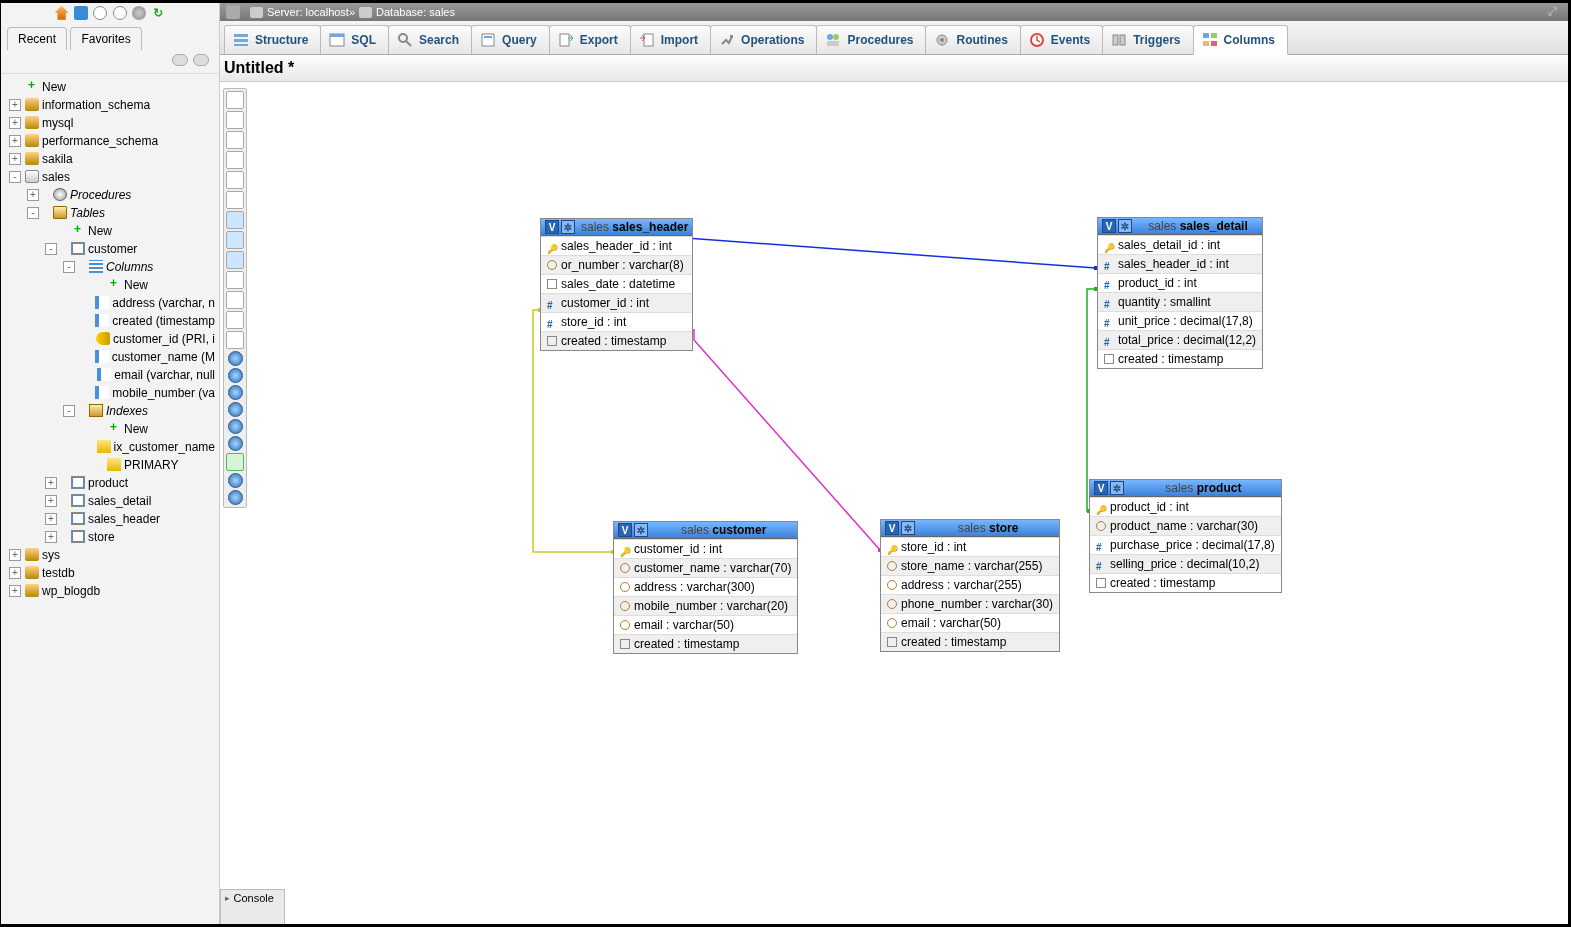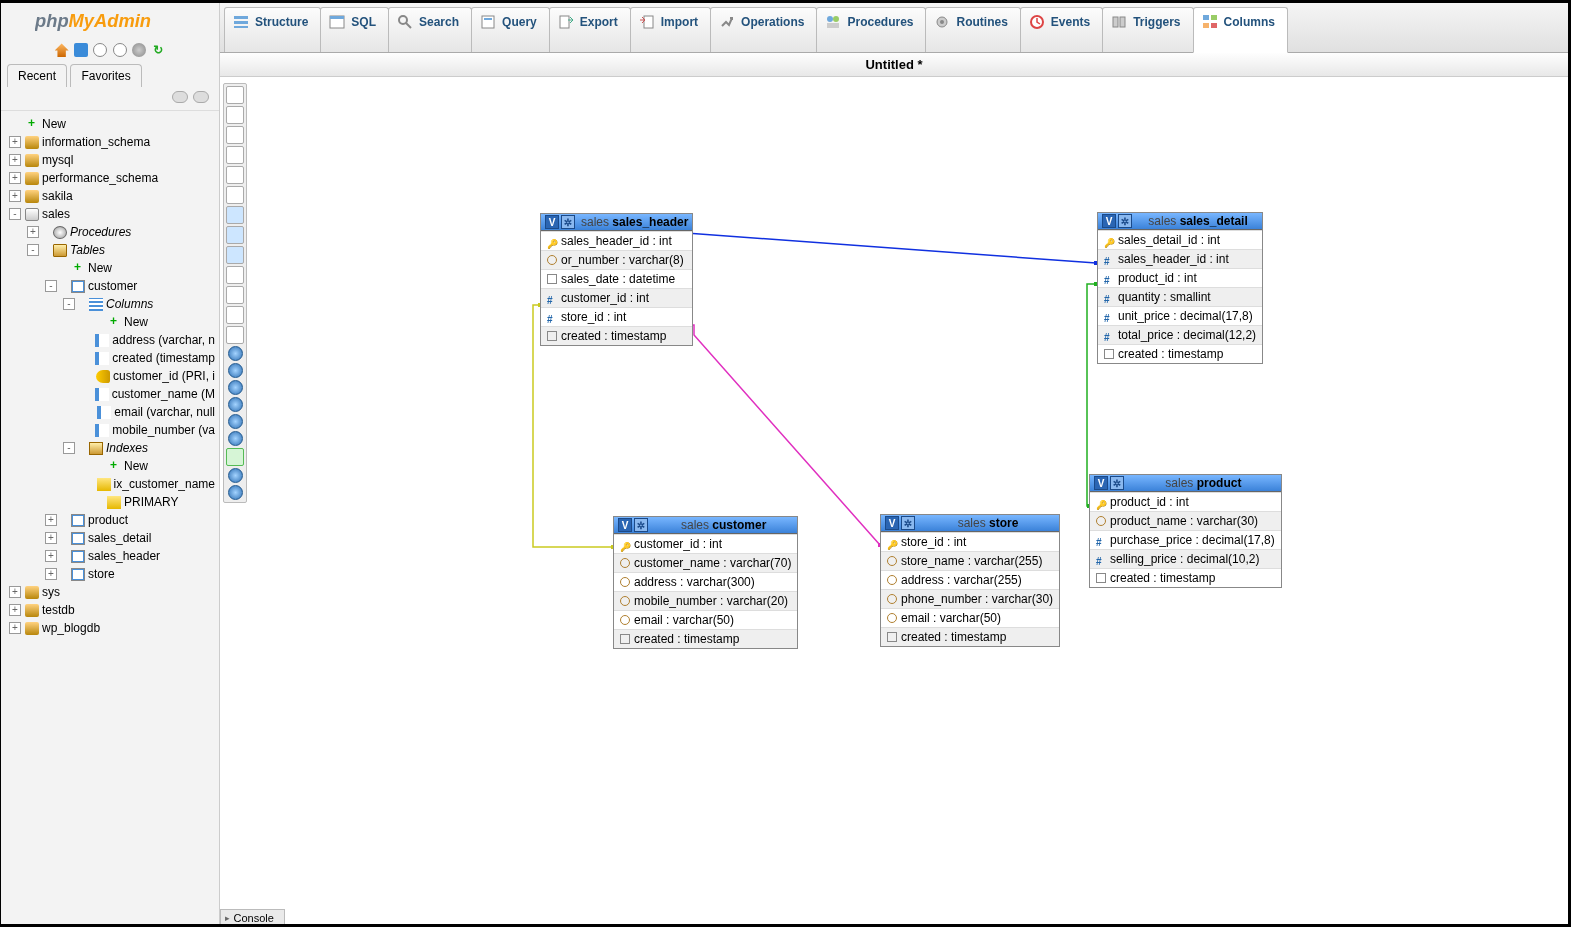--- a/index.html
+++ b/index.html
@@ -139,43 +139,43 @@
   .top-breadcrumb .srv-icon,.top-breadcrumb .db-icon { display:inline-block;width:13px;height:11px;margin:0 4px 0 4px;vertical-align:middle;background:#ccc;border-radius:2px;}
   .top-breadcrumb .close { margin-left:auto; width:14px;height:14px; cursor:pointer; color:#ccc;}
   .tabs {
     background: linear-gradient(#f5f5f5,#e0e0e0);
     border-bottom: 1px solid #aaa;
     padding: 4px 4px 0;
     display: flex;
     gap: 0;
   }
   .tab {
-    padding: 6px 12px 22px 8px;
+    padding: 6px 12px 6px 8px;
     border: 1px solid #bbb;
     border-bottom: none;
     background: linear-gradient(#fcfcfc,#e6e6e6);
     border-top-left-radius: 3px;
     border-top-right-radius: 3px;
     display: flex;
     align-items: center;
     gap: 6px;
     font-size: 12px;
     cursor: pointer;
     color: #23527c;
     font-weight: bold;
     margin-right: -1px;
   }
   .tab.active { background: #fff; position:relative; z-index:2; border-bottom: 1px solid #fff; margin-bottom: -1px;}
   .tab .ti { width: 16px; height: 16px; display: inline-block; }
   .designer-hdr {
     background: linear-gradient(#fefefe,#e8e8e8);
     border-bottom: 1px solid #ccc;
-    text-align: center;
+    text-align: left;
     padding: 4px;
-    font-size: 13px;
+    font-size: 16px;
   }
   .canvas-wrap {
     flex: 1;
     background: #fff;
     position: relative;
     overflow: hidden;
   }
   
   .dtoolbar {
     position: absolute;
@@ -256,43 +256,36 @@
   .ico-str { border: 1px solid #b08030; border-radius: 50%; }
   .ico-date { border: 1px solid #888; }
   .ico-num { color:#2266aa; }
   .ico-num::before { content:"#"; font-size:10px; font-weight:bold;}
   .footer-console {
     position: absolute;
     bottom: 0; left: 0;
     background: #eaeaea;
     border: 1px solid #bbb;
     border-bottom: none;
-    padding: 2px 10px 0 4px;
+    padding: 2px 10px 20px 4px;
     font-size: 11px;
     display: flex;
     align-items: center;
     gap: 4px;
     cursor: pointer;
   }
   .footer-console::before { content:"▸"; font-size: 9px; color:#666;}
   .ti svg { width:16px;height:16px;}
 </style>
 </head>
 <body>
 
 <div class="app">
 
   <div class="sidebar">
-    <div class="logo">
-      <svg viewBox="0 0 180 32">
-        <text x="0" y="22" font-family="sans-serif" font-weight="bold" font-style="italic" font-size="22">
-          <tspan fill="#6c7a89">php</tspan><tspan fill="#f89c0e">MyAdmin</tspan>
-        </text>
-      </svg>
-    </div>
     <div class="toolbar-icons">
       <span style="background:linear-gradient(#fb6,#c60);clip-path:polygon(50% 0,100% 50%,80% 50%,80% 100%,20% 100%,20% 50%,0 50%)"></span>
       <span style="background:#3a8bd9;border-radius:2px"></span>
       <span style="background:#fff;border:1px solid #888;border-radius:50%"></span>
       <span style="background:#fff;border:1px solid #888;border-radius:50%"></span>
       <span style="background:radial-gradient(#ccc,#888);border-radius:50%"></span>
       <span style="color:#2a2;font-weight:bold">↻</span>
     </div>
     <div class="rf-tabs">
       <span class="rf-tab">Recent</span>
@@ -494,20 +487,29 @@
         <div class="tree-row">
           <span class="pad" style="width: 4px;"></span>
           <span class="exp">+</span>
           <span class="ticon i-db"></span>
           <span class="lbl">wp_blogdb</span>
         </div>
       </div>
   </div>
 
   <div class="main">
+    <div class="top-breadcrumb">
+      <span class="bc-btn"></span>
+      <span class="srv-icon"></span>
+      <a>Server: localhost</a>
+      <span> » </span>
+      <span class="db-icon"></span>
+      <a>Database: sales</a>
+      <span class="close">⤢</span>
+    </div>
 
     <div class="tabs" id="tabs">
         <div class="tab">
           <span class="ti"><svg viewBox="0 0 16 16">
               <rect x="1" y="2" width="14" height="3" fill="#6fa8dc"></rect>
               <rect x="1" y="7" width="14" height="3" fill="#6fa8dc"></rect>
               <rect x="1" y="12" width="14" height="2" fill="#6fa8dc"></rect>
             </svg></span>
           <span>Structure</span>
         </div>

